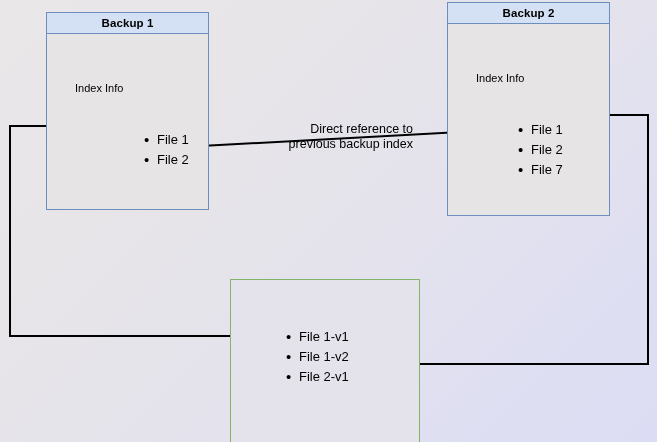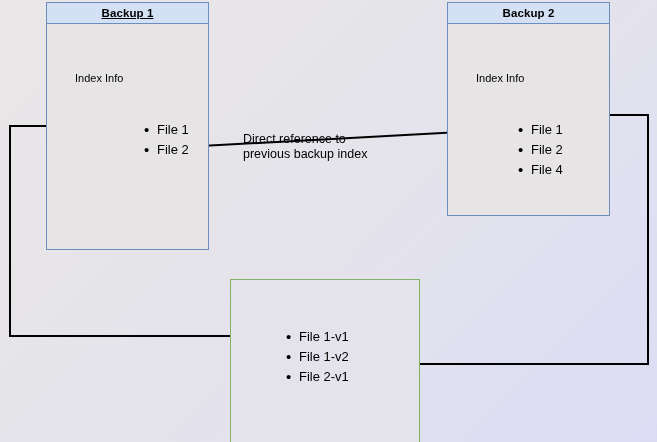--- a/index.html
+++ b/index.html
@@ -82,23 +82,22 @@
     left: -13px;
     top: 0;
     font-size: 15px;
     line-height: 20px;
   }
   .edge-label {
     position: absolute;
     font-size: 12.5px;
     line-height: 15px;
     color: #000000;
-    text-align: left;
+    text-align: right;
     white-space: pre-line;
-    margin-top: 10px;
   }
 </style>
 </head>
 <body>
 
 <div id="canvas">
 
   <svg class="edges" viewBox="0 0 657 442" xmlns="http://www.w3.org/2000/svg">
     <defs>
       <marker id="arrow" viewBox="0 0 10 10" refX="9" refY="5" markerWidth="7" markerHeight="7" orient="auto-start-reverse">
@@ -106,39 +105,39 @@
       </marker>
     </defs>
 
     <path d="M 497 130 L 164 148" fill="none" stroke="#000000" stroke-width="2" marker-end="url(#arrow)"></path>
 
     <path d="M 95 126 L 10 126 L 10 336 L 270 336" fill="none" stroke="#000000" stroke-width="2" marker-end="url(#arrow)"></path>
 
     <path d="M 567 115 L 648 115 L 648 364 L 383 364" fill="none" stroke="#000000" stroke-width="2" marker-end="url(#arrow)"></path>
   </svg>
 
-  <div class="node" style="left:46px; top:2px; width:163px; height:248px;text-decoration:underline;">
+  <div class="node" style="left:46px; top:12px; width:163px; height:198px;">
     <div class="node-header">Backup 1</div>
     <div class="node-body">
       <div class="subtitle" style="left:28px; top:48px;">Index Info</div>
       <ul class="file-list" style="left:88px; top:96px;">
         <li>File 1</li>
         <li>File 2</li>
       </ul>
     </div>
   </div>
 
   <div class="node" style="left:447px; top:2px; width:163px; height:214px;">
     <div class="node-header">Backup 2</div>
     <div class="node-body">
       <div class="subtitle" style="left:28px; top:48px;">Index Info</div>
       <ul class="file-list" style="left:61px; top:96px;">
         <li>File 1</li>
         <li>File 2</li>
-        <li>File 4</li>
+        <li>File 7</li>
       </ul>
     </div>
   </div>
 
   <div class="node green" style="left:230px; top:279px; width:190px; height:166px;">
     <div class="node-body">
       <ul class="file-list" style="left:46px; top:47px;">
         <li>File 1-v1</li>
         <li>File 1-v2</li>
         <li>File 2-v1</li>

